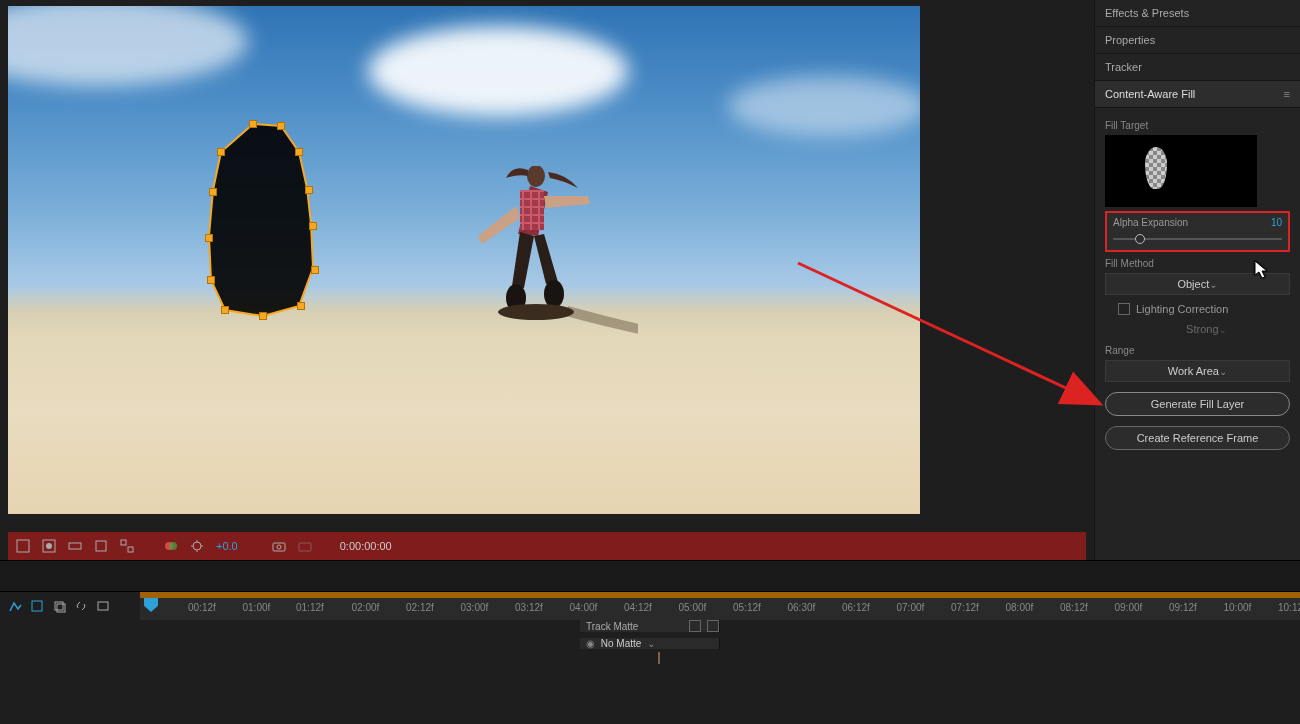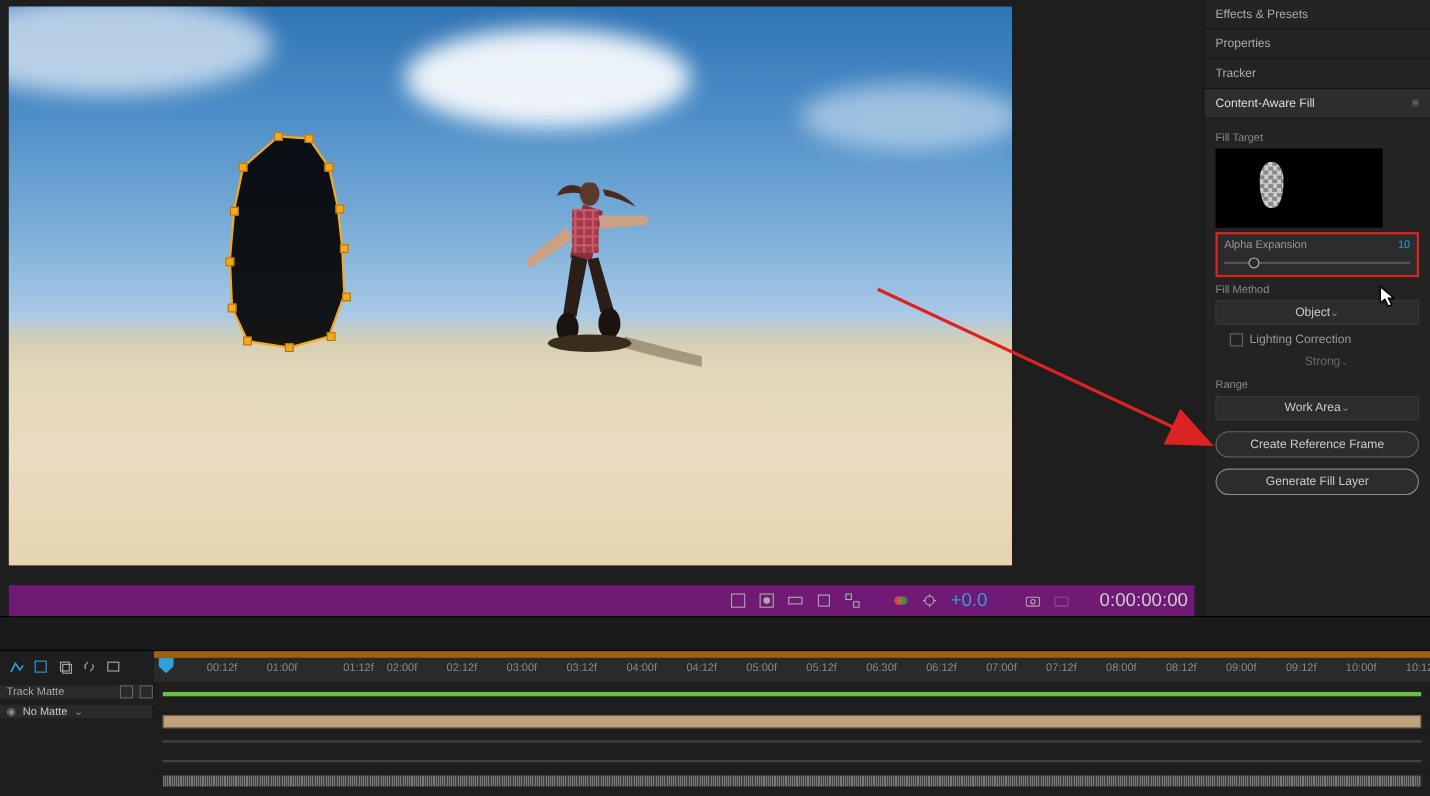--- a/index.html
+++ b/index.html
@@ -27,22 +27,22 @@
     .c2 { top: -10px; left: -60px; width: 300px; height: 90px; opacity:.7; }
     .c3 { top: 70px; left: 720px; width: 200px; height: 60px; opacity:.5; }
     
     .mask-shape { position:absolute; left: 195px; top: 112px; }
     .mask-shape svg path { fill: rgba(0,0,0,0.9); stroke:#f7a823; stroke-width:2; }
     .mask-handle { position:absolute; width:8px; height:8px; background:#f7a823; border:1px solid #b97400; }
     
     .figure { position:absolute; left: 450px; top: 160px; width:180px; height: 190px; }
     
     .viewer-footer {
-      height: 28px; margin: 12px 8px 0 8px; background: #701a75;
-      display:flex; align-items:center; gap:8px; padding: 0 6px; font-size:17px; color:#999;justify-content:flex-end;
+      height: 28px; margin: 12px 8px 0 8px; background: #7f1d1d;
+      display:flex; align-items:center; gap:8px; padding: 0 6px; font-size:11px; color:#999;
     }
     .vf-icon { width:18px; height:18px; display:flex; align-items:center; justify-content:center; color:#bbb; }
     .vf-val { color:#2ea1d9; padding:0 2px; }
     
     .right { flex: 1; background: #232323; border-left:1px solid #151515; font-size:11px; color:#999; position:relative;}
     .panel-tab { padding: 7px 10px; border-bottom:1px solid #151515; color:#aaa; background:#232323;}
     .panel-active { background:#2d2d2d; color:#ddd; display:flex; justify-content:space-between; align-items:center;}
     .panel-body { padding: 6px 10px; }
     .label { font-size:10px; color:#888; margin-top:6px;}
     .fill-target { width: 152px; height:72px; background:#000; margin:4px 0; position:relative;}
@@ -64,21 +64,21 @@
     
     .bottom { flex:1; background:#1e1e1e; display:flex; flex-direction:column; }
     .timeline-header { display:flex; height:28px; }
     .th-left { width:140px; display:flex; align-items:center; gap:4px; padding-left:6px;}
     .th-icon { width:18px; height:18px; display:flex; align-items:center; justify-content:center; color:#aaa; }
     .th-icon.blue { color:#2ea1d9;}
     .ruler { flex:1; position:relative; background:#2a2a2a; display:flex; align-items:center; border-top:6px solid #a16207; }
     .ruler-tick { position:absolute; top:4px; font-size:10px; color:#888; }
     .playhead { position:absolute; left:0; top:0; height:100%; display:flex; flex-direction:column; align-items:center; z-index:5;}
     .playhead-handle { width:14px; height:14px; background:#2ea1d9; clip-path: polygon(0 0, 100% 0, 100% 55%, 50% 100%, 0 55%);}
-    .track-row { display:flex; height:18px; align-items:center;}
+    .track-row { display:flex; height:18px; align-items:center;flex-direction:column;}
     .tr-left { width:140px; background:#2a2a2a; border-right:1px solid #111; display:flex; align-items:center; padding-left:6px; gap:6px; font-size:10px;}
     .tr-right { flex:1; position:relative; background:#222; border-bottom:1px solid #1a1a1a;}
     .bar { position:absolute; left:8px; right:8px; top:3px; height:12px; }
     .bar-tan { background:#bca17a; border:1px solid #7a6548;}
     .bar-green { background:#6cbf3f; height:4px; top:0;}
     .bar-gray { background:#444; height:2px; top:8px;}
     .wave { position:absolute; left:8px; right:8px; top:4px; height:10px; background:
       repeating-linear-gradient(90deg, #777 0 1px, #444 1px 2px);}
     .sm-box { width:12px; height:12px; border:1px solid #666;}
     .arrow-svg { position:absolute; left: 790px; top: 255px; pointer-events:none; z-index:10;}
@@ -233,22 +233,22 @@
         </div>
         <div class="select" style="opacity:.4; border:none; background:transparent; padding-left:24px;">
           <span>Strong</span>
           <span class="chev">⌄</span>
         </div>
         <div class="label">Range</div>
         <div class="select">
           <span>Work Area</span>
           <span class="chev">⌄</span>
         </div>
+        <div class="btn" style="border-color:#888;">Generate Fill Layer</div>
         <div class="btn">Create Reference Frame</div>
-        <div class="btn" style="border-color:#888;">Generate Fill Layer</div>
       </div>
       <div class="cursor">
         <svg width="16" height="20">
             <path d="M1 1 L1 15 L5 12 L8 18 L11 17 L8 11 L13 11 Z" fill="#fff" stroke="#000"></path>
           </svg>
       </div>
     </div>
 
     <svg class="arrow-svg" width="330" height="170">
       <defs>
@@ -291,21 +291,21 @@
               <rect x="2" y="3" width="10" height="8" fill="none" stroke="#aaa"></rect>
             </svg>
           </div>
       </div>
       <div class="ruler" id="ruler">
         <div class="playhead" style="left:4px;">
           <div class="playhead-handle"></div>
         </div>
       <span class="ruler-tick" style="left: 48px;">00:12f</span>
           <span class="ruler-tick" style="left: 102.5px;">01:00f</span>
-          <span class="ruler-tick" style="left: 172px;">01:12f</span>
+          <span class="ruler-tick" style="left: 156px;">01:12f</span>
           <span class="ruler-tick" style="left: 211.5px;">02:00f</span>
           <span class="ruler-tick" style="left: 266px;">02:12f</span>
           <span class="ruler-tick" style="left: 320.5px;">03:00f</span>
           <span class="ruler-tick" style="left: 375px;">03:12f</span>
           <span class="ruler-tick" style="left: 429.5px;">04:00f</span>
           <span class="ruler-tick" style="left: 484px;">04:12f</span>
           <span class="ruler-tick" style="left: 538.5px;">05:00f</span>
           <span class="ruler-tick" style="left: 593px;">05:12f</span>
           <span class="ruler-tick" style="left: 647.5px;">06:30f</span>
           <span class="ruler-tick" style="left: 702px;">06:12f</span>

